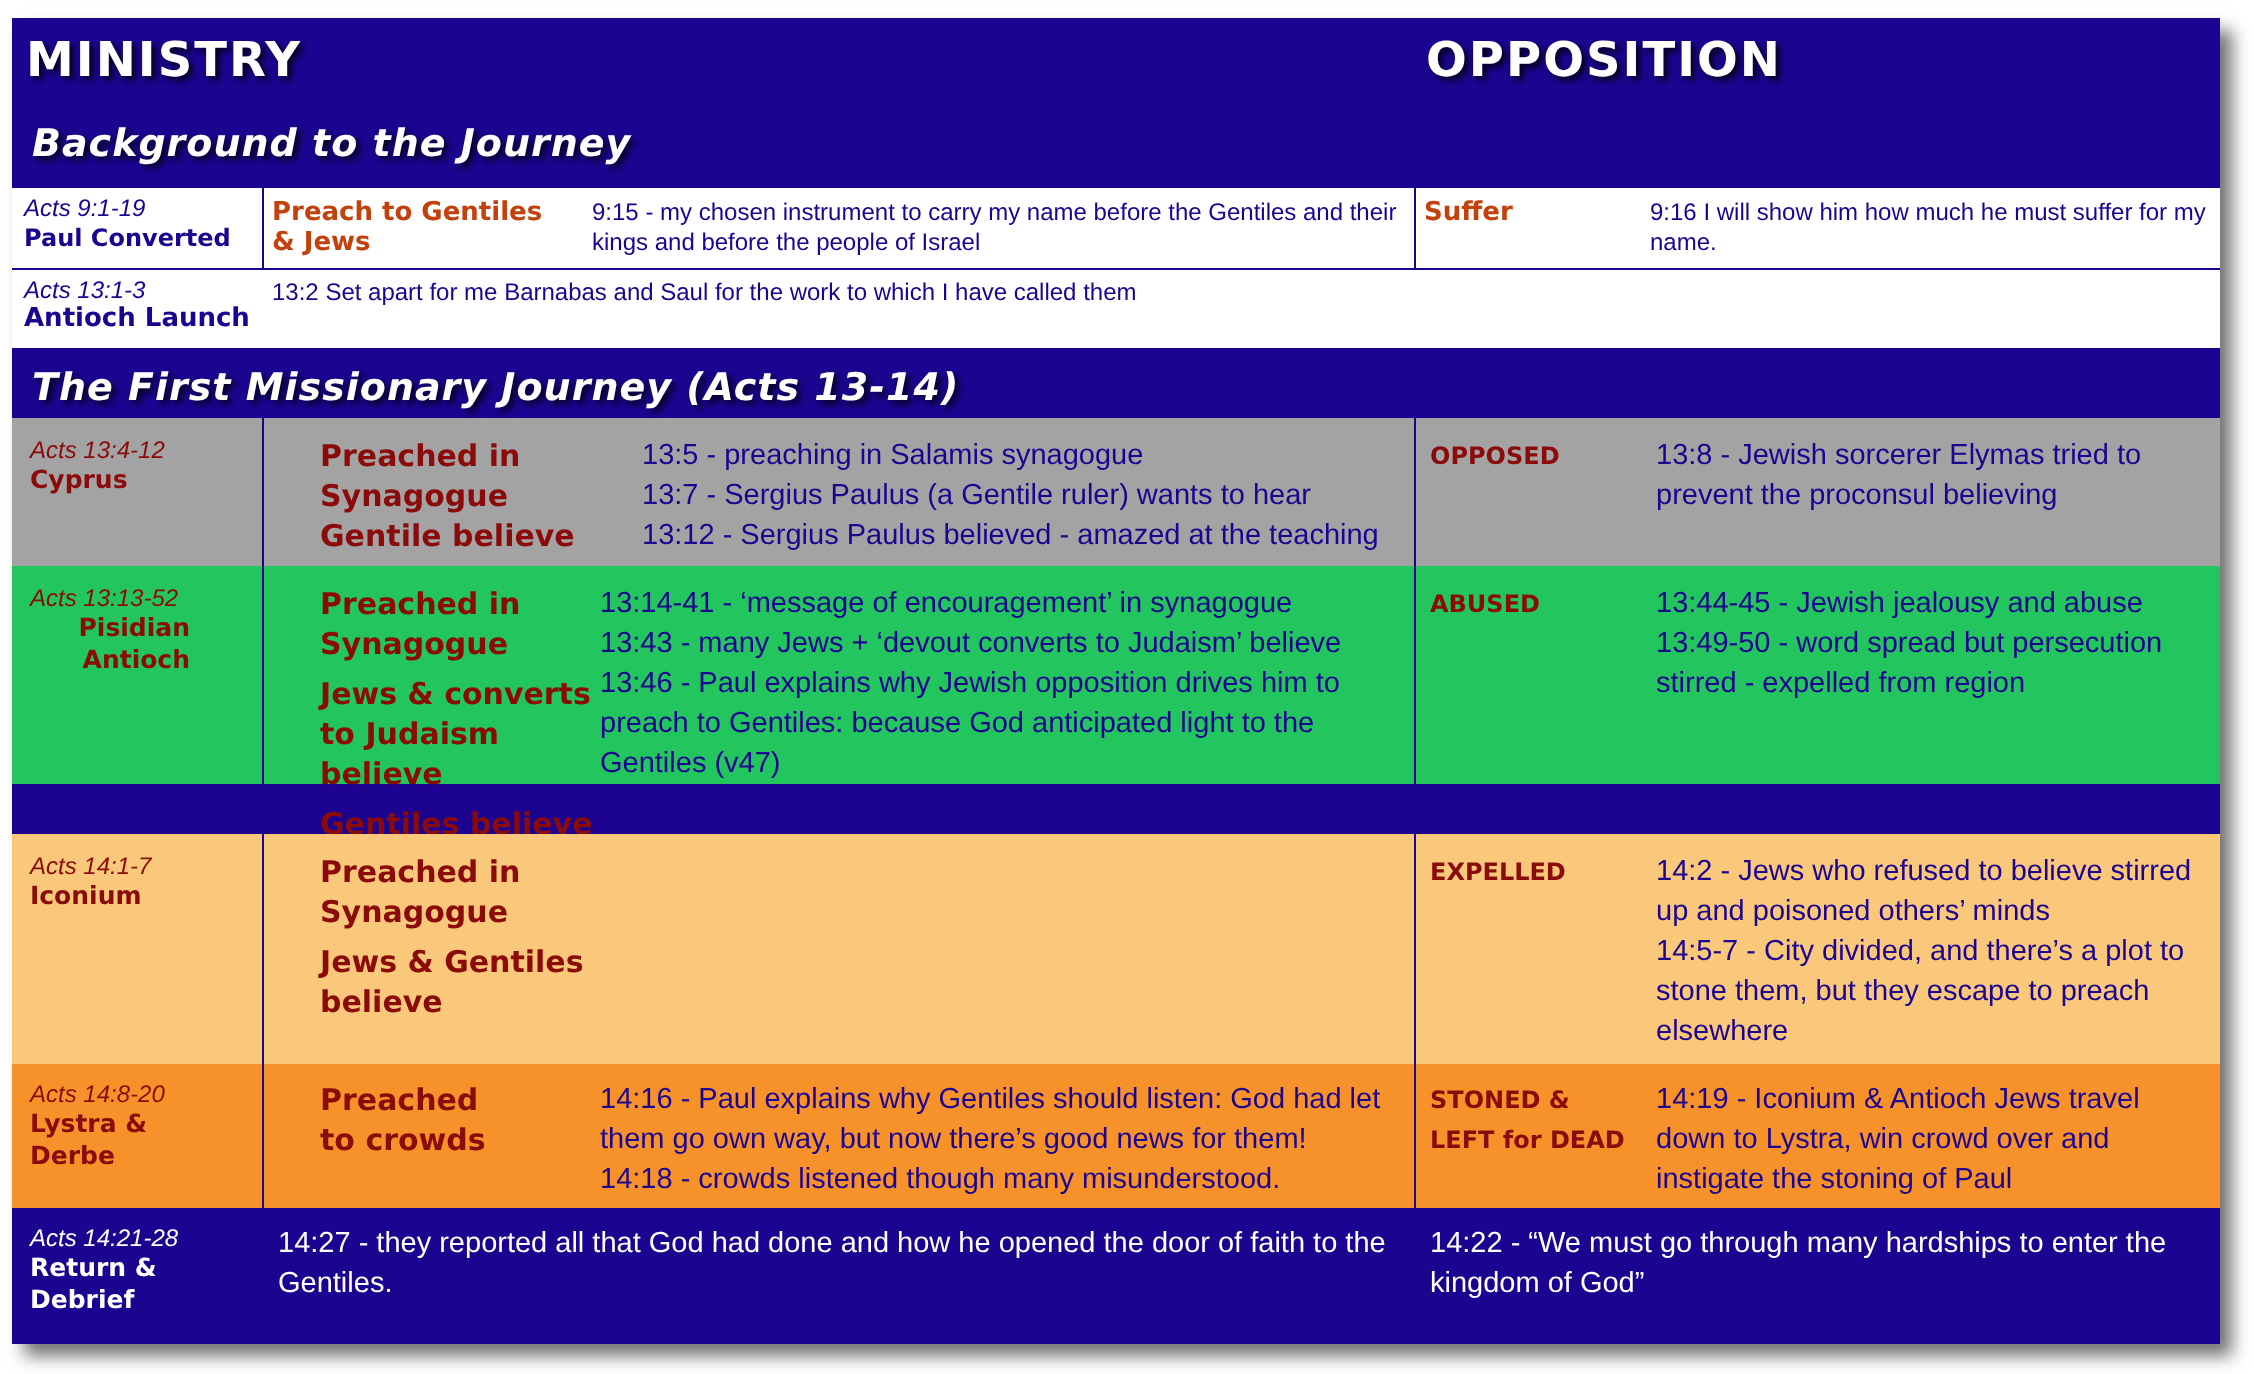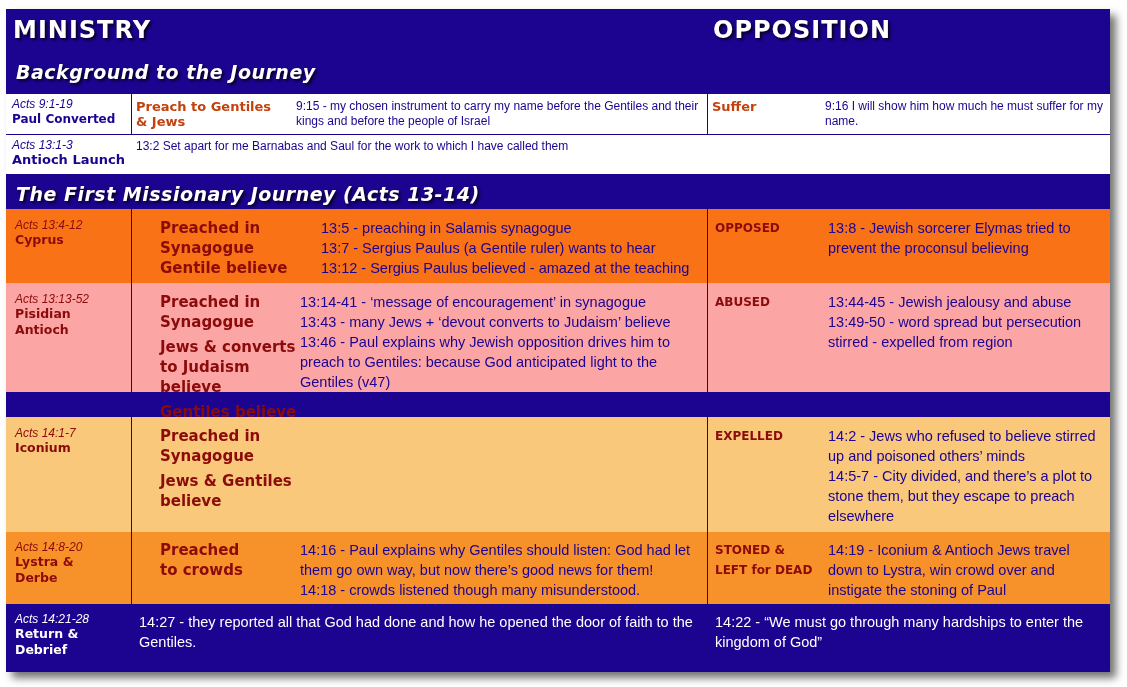--- a/index.html
+++ b/index.html
@@ -61,46 +61,46 @@
   <div class="row" style="top:126px; height:39px; background:#ffffff;">
     <div class="abs" style="left:6px; top:3px; width:120px;">
       <div class="ref blue">Acts 13:1-3</div>
       <div class="place blue" style="font-size:13px;">Antioch Launch</div>
     </div>
     <div class="abs txt-sm" style="left:130px; top:4px; width:900px;">13:2 Set apart for me Barnabas and Saul for the work to which I have called them</div>
   </div>
 
   <div class="abs hdr hdr-sec" style="left:10px; top:174px;">The First Missionary Journey (Acts 13-14)</div>
 
-  <div class="row" style="top:200px; height:74px; background:#f97316;">
+  <div class="row" style="top:200px; height:74px; background:#a3a3a3;">
     <div class="vline" style="left:125px;"></div>
     <div class="vline" style="left:701px;"></div>
     <div class="abs" style="left:9px; top:9px;">
       <div class="ref red">Acts 13:4-12</div>
       <div class="place red">Cyprus</div>
     </div>
     <div class="abs" style="left:133px; top:9px; width:155px;">
       <div class="cat">Preached in Synagogue</div>
       <div class="cat">Gentile believe</div>
     </div>
     <div class="abs txt" style="left:294px; top:9px; width:405px;margin-left:21px;">
       <div>13:5 - preaching in Salamis synagogue</div>
       <div>13:7 - Sergius Paulus (a Gentile ruler) wants to hear</div>
       <div>13:12 - Sergius Paulus believed - amazed at the teaching</div>
     </div>
     <div class="abs opp" style="left:709px; top:9px;">OPPOSED</div>
     <div class="abs txt" style="left:822px; top:9px; width:280px;">13:8 - Jewish sorcerer Elymas tried to prevent the proconsul believing</div>
   </div>
 
-  <div class="row" style="top:274px; height:109px; background:#fca5a5;">
+  <div class="row" style="top:274px; height:109px; background:#22c55e;">
     <div class="vline" style="left:125px;"></div>
     <div class="vline" style="left:701px;"></div>
     <div class="abs" style="left:9px; top:9px;">
       <div class="ref red">Acts 13:13-52</div>
-      <div class="place red" style="width:80px;">Pisidian Antioch</div>
+      <div class="place red" style="width:80px;text-align:right;">Pisidian Antioch</div>
     </div>
     <div class="abs" style="left:133px; top:9px; width:160px;">
       <div class="cat" style="width:110px;">Preached in Synagogue</div>
       <div class="gap"></div>
       <div class="cat" style="width:155px;">Jews &amp; converts to Judaism believe</div>
       <div class="gap"></div>
       <div class="cat">Gentiles believe</div>
     </div>
     <div class="abs txt" style="left:294px; top:9px; width:405px;">
       <div>13:14-41 - ‘message of encouragement’ in synagogue</div>

